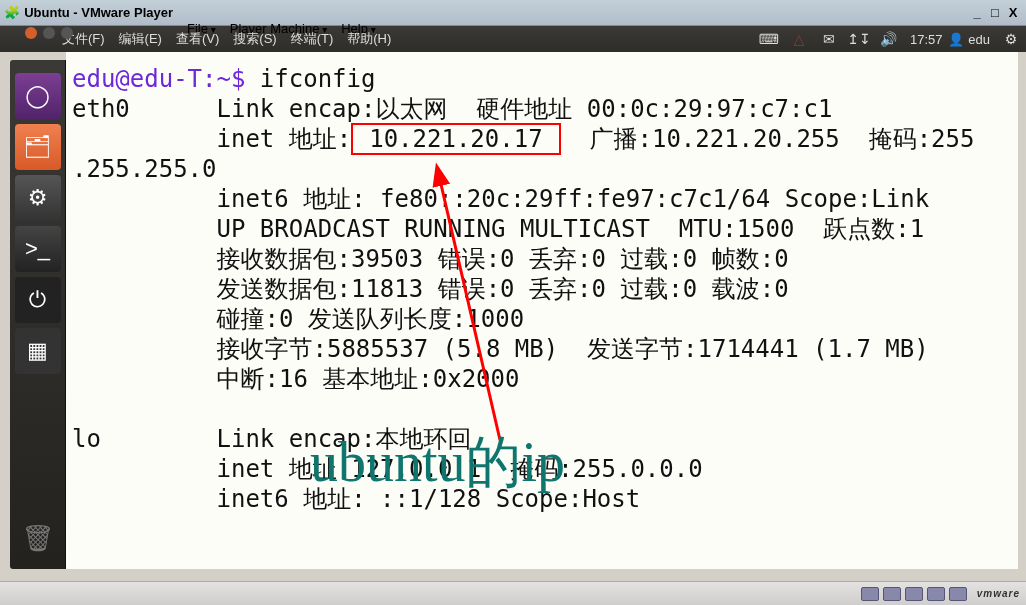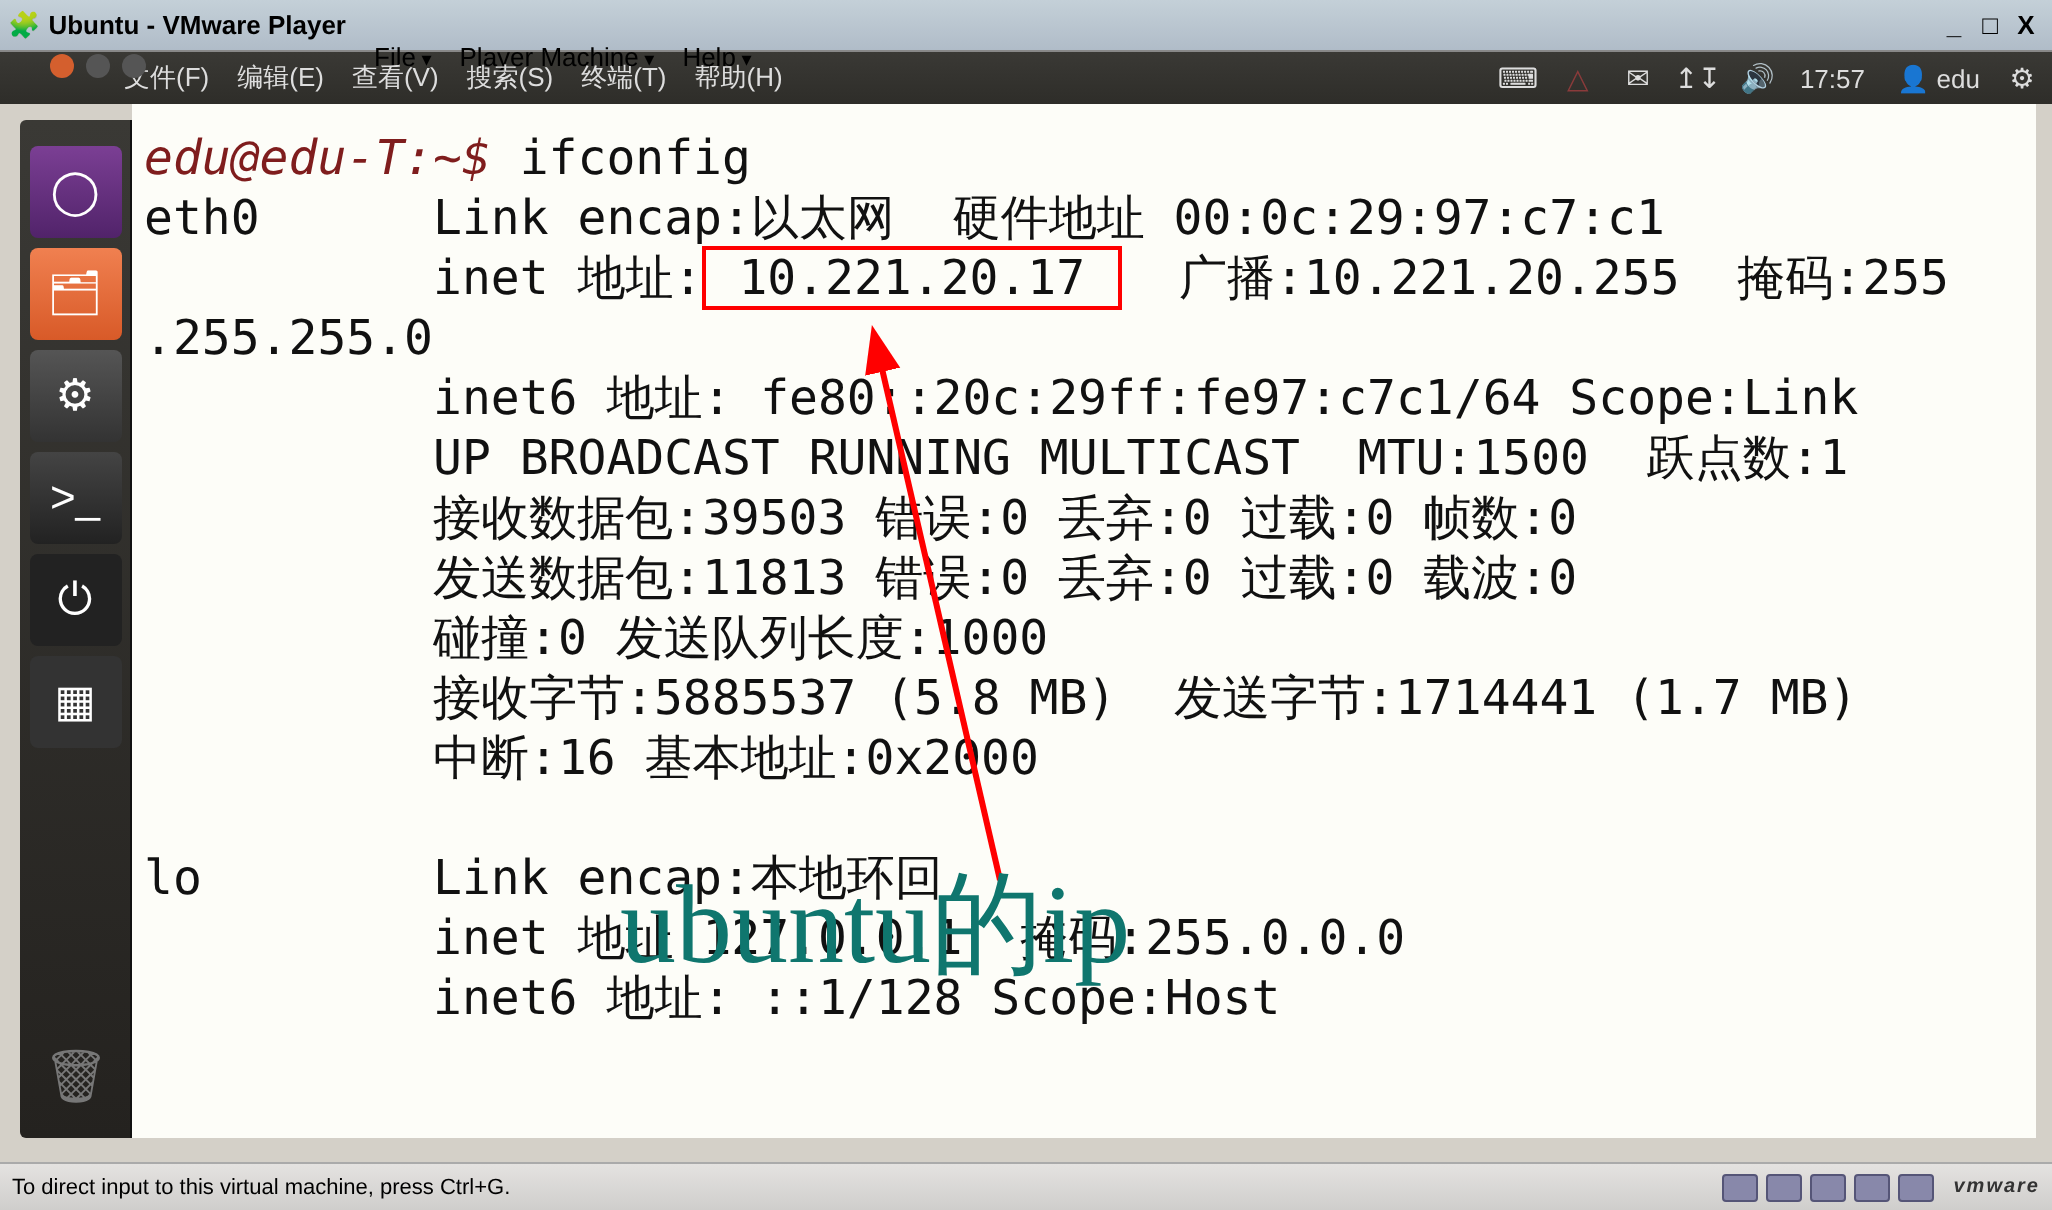--- a/index.html
+++ b/index.html
@@ -10,36 +10,36 @@
 .vmware-titlebar .menu-item { margin-left:14px; cursor:pointer;margin-top:31px; }
 .vmware-titlebar .drop::after { content:" ▾"; font-size:10px; }
 .vmware-titlebar .spacer { flex:1; }
 .win-btn { width:18px; text-align:center; font-weight:bold; cursor:pointer; }
 
 .ubuntu-bar { height:26px; background:linear-gradient(#3a3935,#2e2d29); color:#ddd; display:flex; align-items:center; padding:0 6px; font-size:13px; }
 .ubuntu-bar .ub-menu { margin-right:14px; cursor:pointer; }
 .ubuntu-bar .spacer { flex:1; }
 .ubuntu-bar .ub-icon { margin-left:12px; width:18px; height:18px; display:inline-flex; align-items:center; justify-content:center; font-size:14px; }
 .ubuntu-bar .time { margin-left:12px; }
-.ubuntu-bar .user { margin-left:16px;text-align:center; }
+.ubuntu-bar .user { margin-left:6px;text-align:center; }
 .win-close { position:absolute; left:25px; top:27px; display:flex; gap:6px; }
 .win-close span { width:12px; height:12px; border-radius:50%; display:inline-block; }
 
 .sidebar { position:absolute; left:10px; top:60px; width:56px; bottom:36px; background:linear-gradient(#3a3935,#24221f); border-right:1px solid #111; border-radius:3px 0 0 3px; padding-top:8px; }
 .sidebar .launcher { width:46px; height:46px; margin:5px auto; border-radius:4px; display:flex; align-items:center; justify-content:center; font-size:22px; color:#fff; }
 .launch-ubuntu { background:linear-gradient(#7b3f94,#51236a); }
 .launch-files { background:linear-gradient(#f08050,#d85a28); }
 .launch-settings { background:linear-gradient(#555,#333); color:#d44; }
 .launch-terminal { background:linear-gradient(#444,#222); }
 .launch-disk { background:#222; }
 .launch-workspace { background:#333; }
 .trash { position:absolute; bottom:8px; left:5px; width:46px; height:46px; display:flex; align-items:center; justify-content:center; color:#777; font-size:26px; }
 
 .terminal { position:absolute; left:66px; top:52px; right:8px; bottom:36px; background:#fdfdf8; font-family:"DejaVu Sans Mono","Consolas",monospace; font-size:24px; line-height:30px; padding:12px 6px; overflow:hidden; white-space:pre; color:#111; }
-.prompt-user { color:#7f1d1d;font-style:italic; }
+.prompt-user { color:#6d28d9; }
 .hl-box { border:2px solid #ff0000; padding:0 16px; }
 .annotation-text { position:absolute; left:310px; top:425px; color:#0f766e; font-size:56px; font-family:"SimSun","Songti SC",serif; pointer-events:none; }
 
 .vmware-status { position:absolute; left:0; right:0; bottom:0; height:24px; background:linear-gradient(#e4e2e0,#cfcecc); border-top:1px solid #aaa; display:flex; align-items:center; font-size:11px; padding:0 6px; }
 .vmware-status .spacer { flex:1; }
 .vmware-status .status-icon { width:18px; height:14px; margin-left:4px; background:#88a; border:1px solid #557; border-radius:2px; }
 .vmware-status .brand { margin-left:10px; font-weight:bold; font-style:italic; color:#333; font-size:10px; letter-spacing:1px; }
 
 svg.arrow { position:absolute; pointer-events:none; }
 </style>
@@ -113,21 +113,20 @@
   <defs>
     <marker id="ah" markerWidth="10" markerHeight="10" refX="2" refY="3" orient="auto">
       <path d="M0,0 L0,6 L8,3 z" fill="red"></path>
     </marker>
   </defs>
   <line x1="500" y1="440" x2="440" y2="180" stroke="red" stroke-width="3" marker-end="url(#ah)"></line>
 </svg>
 <div class="annotation-text">ubuntu的ip</div>
 
 <div class="vmware-status">
-  <span>To direct input to this virtual machine, press Ctrl+G.</span>
   <span class="spacer"></span>
   <span class="status-icon"></span>
   <span class="status-icon"></span>
   <span class="status-icon"></span>
   <span class="status-icon"></span>
   <span class="status-icon"></span>
   <span class="brand">vmware</span>
 </div>
 
 </body></html>

